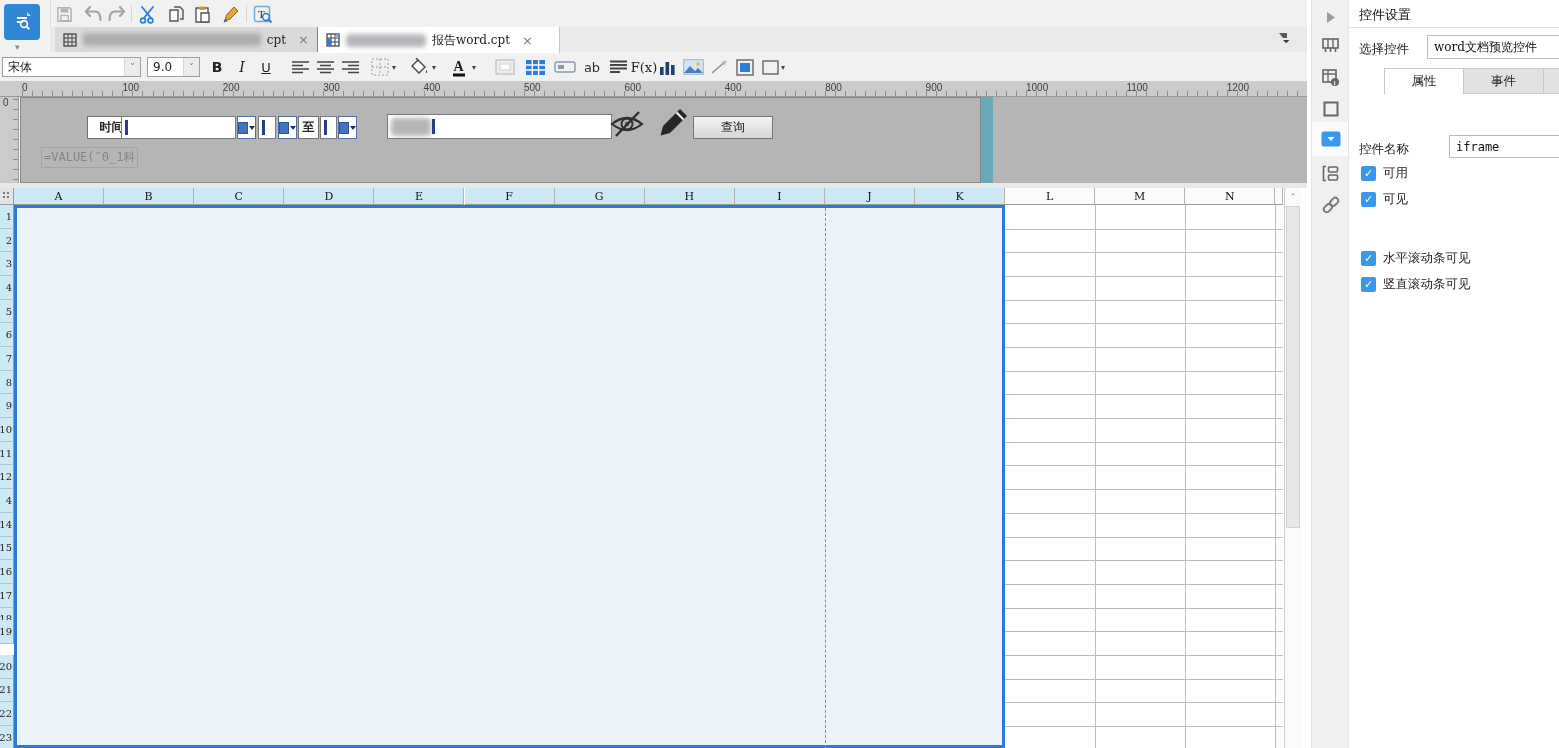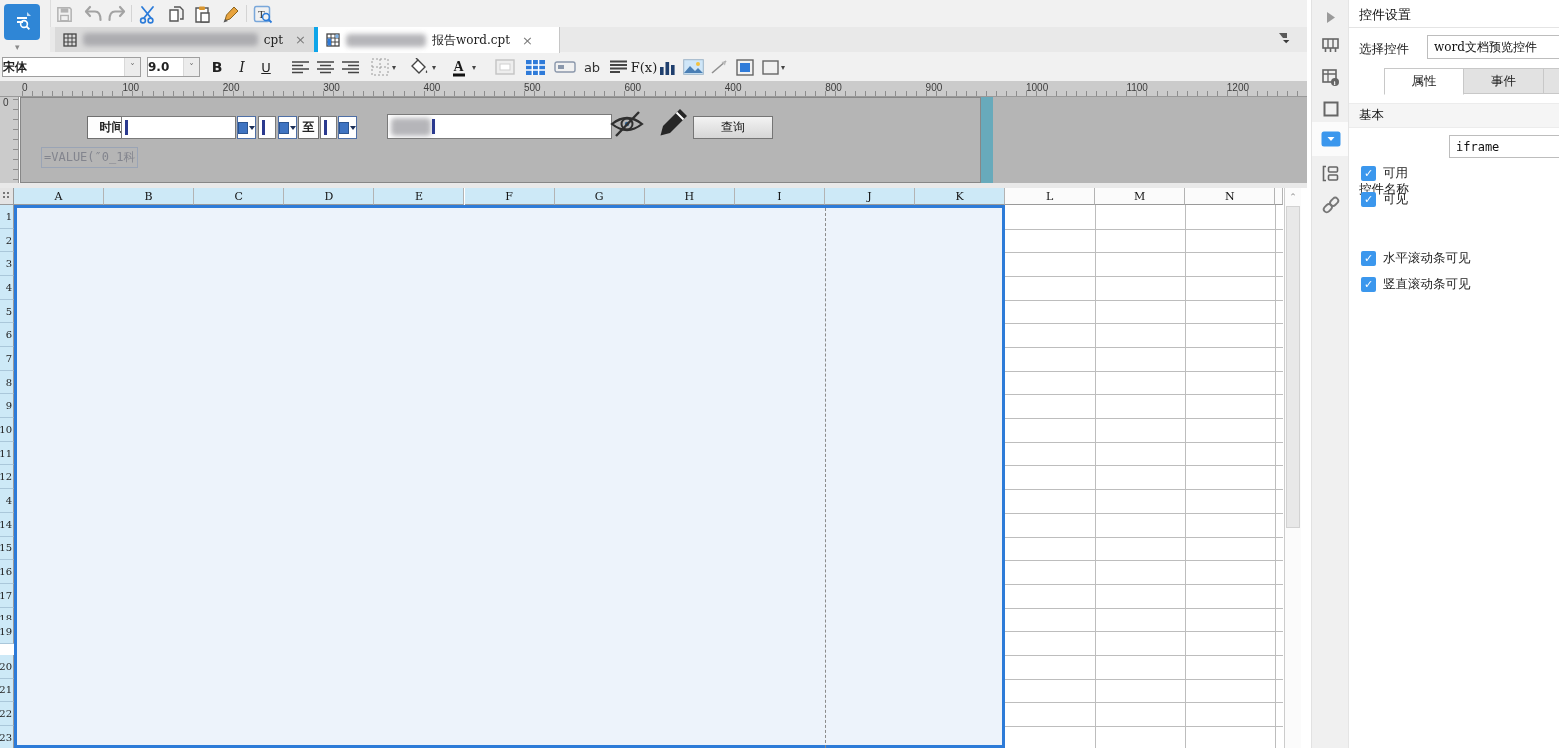--- a/index.html
+++ b/index.html
@@ -12,29 +12,29 @@
   .topbar{left:0;top:0;width:1307px;height:27px;background:#f1f1f1;}
   .logo-col{left:0;top:0;width:50px;height:52px;background:#f1f1f1;border-right:1px solid #dddddd;}
   .logo-btn{left:4px;top:4px;width:36px;height:36px;background:#2f86d6;border-radius:4px;
             display:flex;align-items:center;justify-content:center;cursor:pointer;}
   .logo-caret{left:15px;top:42px;color:#8a8a8a;font-size:9px;}
   .tbi{top:4px;width:22px;height:20px;display:flex;align-items:center;justify-content:center;cursor:pointer;}
   .vsep1{top:5px;width:1px;height:17px;background:#d4d4d4;}
   
   .tabbar{left:50px;top:27px;width:1257px;height:25px;background:#e9e9e9;border-bottom:1px solid #cfcfcf;}
   .tab{position:absolute;top:0;height:25px;display:flex;align-items:center;gap:6px;padding:0 8px;box-sizing:border-box;cursor:pointer;}
-  .tab.inactive{background:#dadada;border-right:4px solid #0ea5e9;}
+  .tab.inactive{background:#dadada;border-right:1px solid #0ea5e9;}
   .tab.active{background:#ffffff;border-right:1px solid #c6c6c6;height:26px;z-index:2;}
   .tab-label{font-family:"DejaVu Serif","Liberation Serif",serif;font-size:12px;color:#222;white-space:nowrap;}
   .tab-close{color:#7b7b7b;font-size:13px;margin-left:6px;cursor:pointer;}
   .blurblob{background:#9d9da2;border-radius:4px;filter:blur(2.5px);opacity:.75;}
   
   .fmtbar{left:0;top:52px;width:1307px;height:29px;background:#f1f1f1;border-bottom:1px solid #bdbdbd;}
   .selbox{position:absolute;background:#fff;border:1px solid #9f9f9f;display:flex;align-items:center;box-sizing:border-box;cursor:pointer;}
-  .selbox .val{flex:1;overflow:hidden;white-space:nowrap;font-weight:bold;}
+  .selbox .val{flex:1;padding-left:5px;overflow:hidden;white-space:nowrap;}
   .selbox .car{width:15px;color:#666;font-size:9px;text-align:center;border-left:1px solid #d9d9d9;background:#ececec;align-self:stretch;display:flex;align-items:center;justify-content:center;}
   .fbtn{position:absolute;top:4px;height:22px;display:flex;align-items:center;justify-content:center;cursor:pointer;color:#222;}
   .ddc{position:absolute;top:11px;font-size:8px;color:#444;cursor:pointer;}
   
   .hruler{left:20px;top:81px;width:1287px;height:16px;background:#cbcbcb;border-bottom:1px solid #999;box-sizing:border-box;}
   .hruler::after{content:"";position:absolute;left:2px;right:0;bottom:0;height:5px;
      background:repeating-linear-gradient(90deg,#8d8d8d 0 1px,transparent 1px 10.04px);}
   .rcorner{left:0;top:81px;width:20px;height:16px;background:#cbcbcb;border-bottom:1px solid #999;box-sizing:border-box;}
   .rlabel{position:absolute;top:1px;font-size:10px;color:#3d3d3d;font-family:"Liberation Sans",sans-serif;}
   .vruler{left:0;top:97px;width:19px;height:86px;background:#cbcbcb;border-right:1px solid #999;box-sizing:border-box;}
@@ -532,22 +532,21 @@
   <div class="abs panel">
     <div class="p-title">控件设置</div>
     <div class="p-sep"></div>
     <div class="p-label" style="left:10px;top:41px;">选择控件</div>
     <div class="p-input" style="left:78px;top:35px;width:200px;height:24px;">word文档预览控件</div>
     <div class="p-tabs">
       <div class="p-tab first active" style="left:0;">属性</div>
       <div class="p-tab" style="left:80px;">事件</div>
       <div class="p-tab" style="left:160px;">移动端</div>
     </div>
-    <div class="p-section" style="top:103px;">基本</div>
-    <div class="p-label" style="left:10px;top:141px;margin-top:40px;">控件名称</div>
+    <div class="p-label" style="left:10px;top:141px;">控件名称</div>
     <div class="p-input" style="left:100px;top:135px;width:120px;height:23px;font-family:'DejaVu Sans Mono','Liberation Mono',monospace;">iframe</div>
     <div class="cbrow" style="top:165px;">
       <span class="cb">✓</span>
       <span class="cblabel">可用</span>
     </div>
     <div class="cbrow" style="top:191px;">
       <span class="cb">✓</span>
       <span class="cblabel">可见</span>
     </div>
     <div class="cbrow" style="top:250px;">

